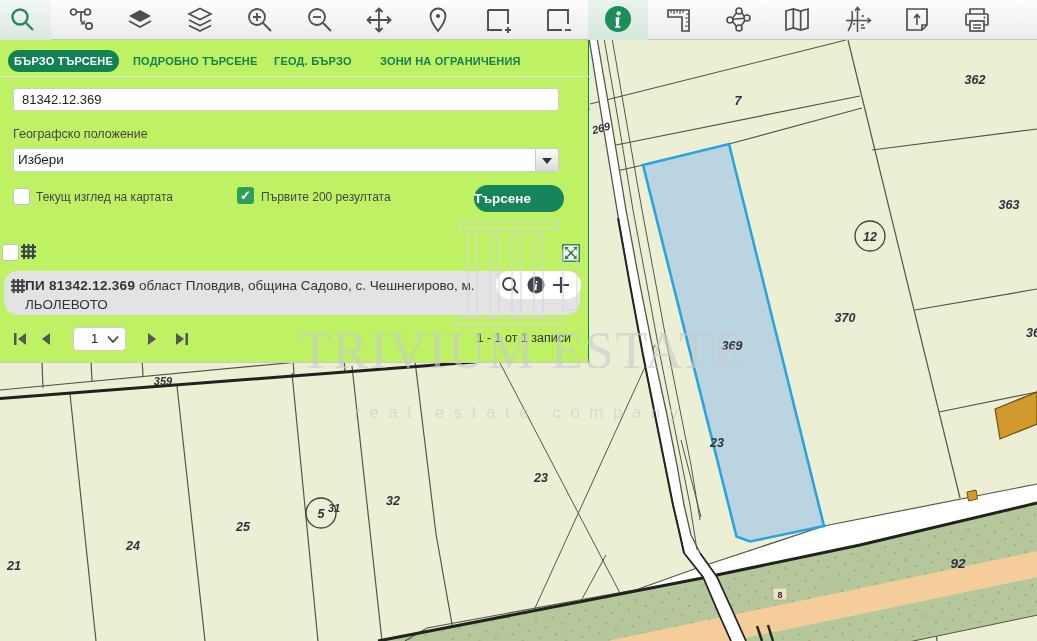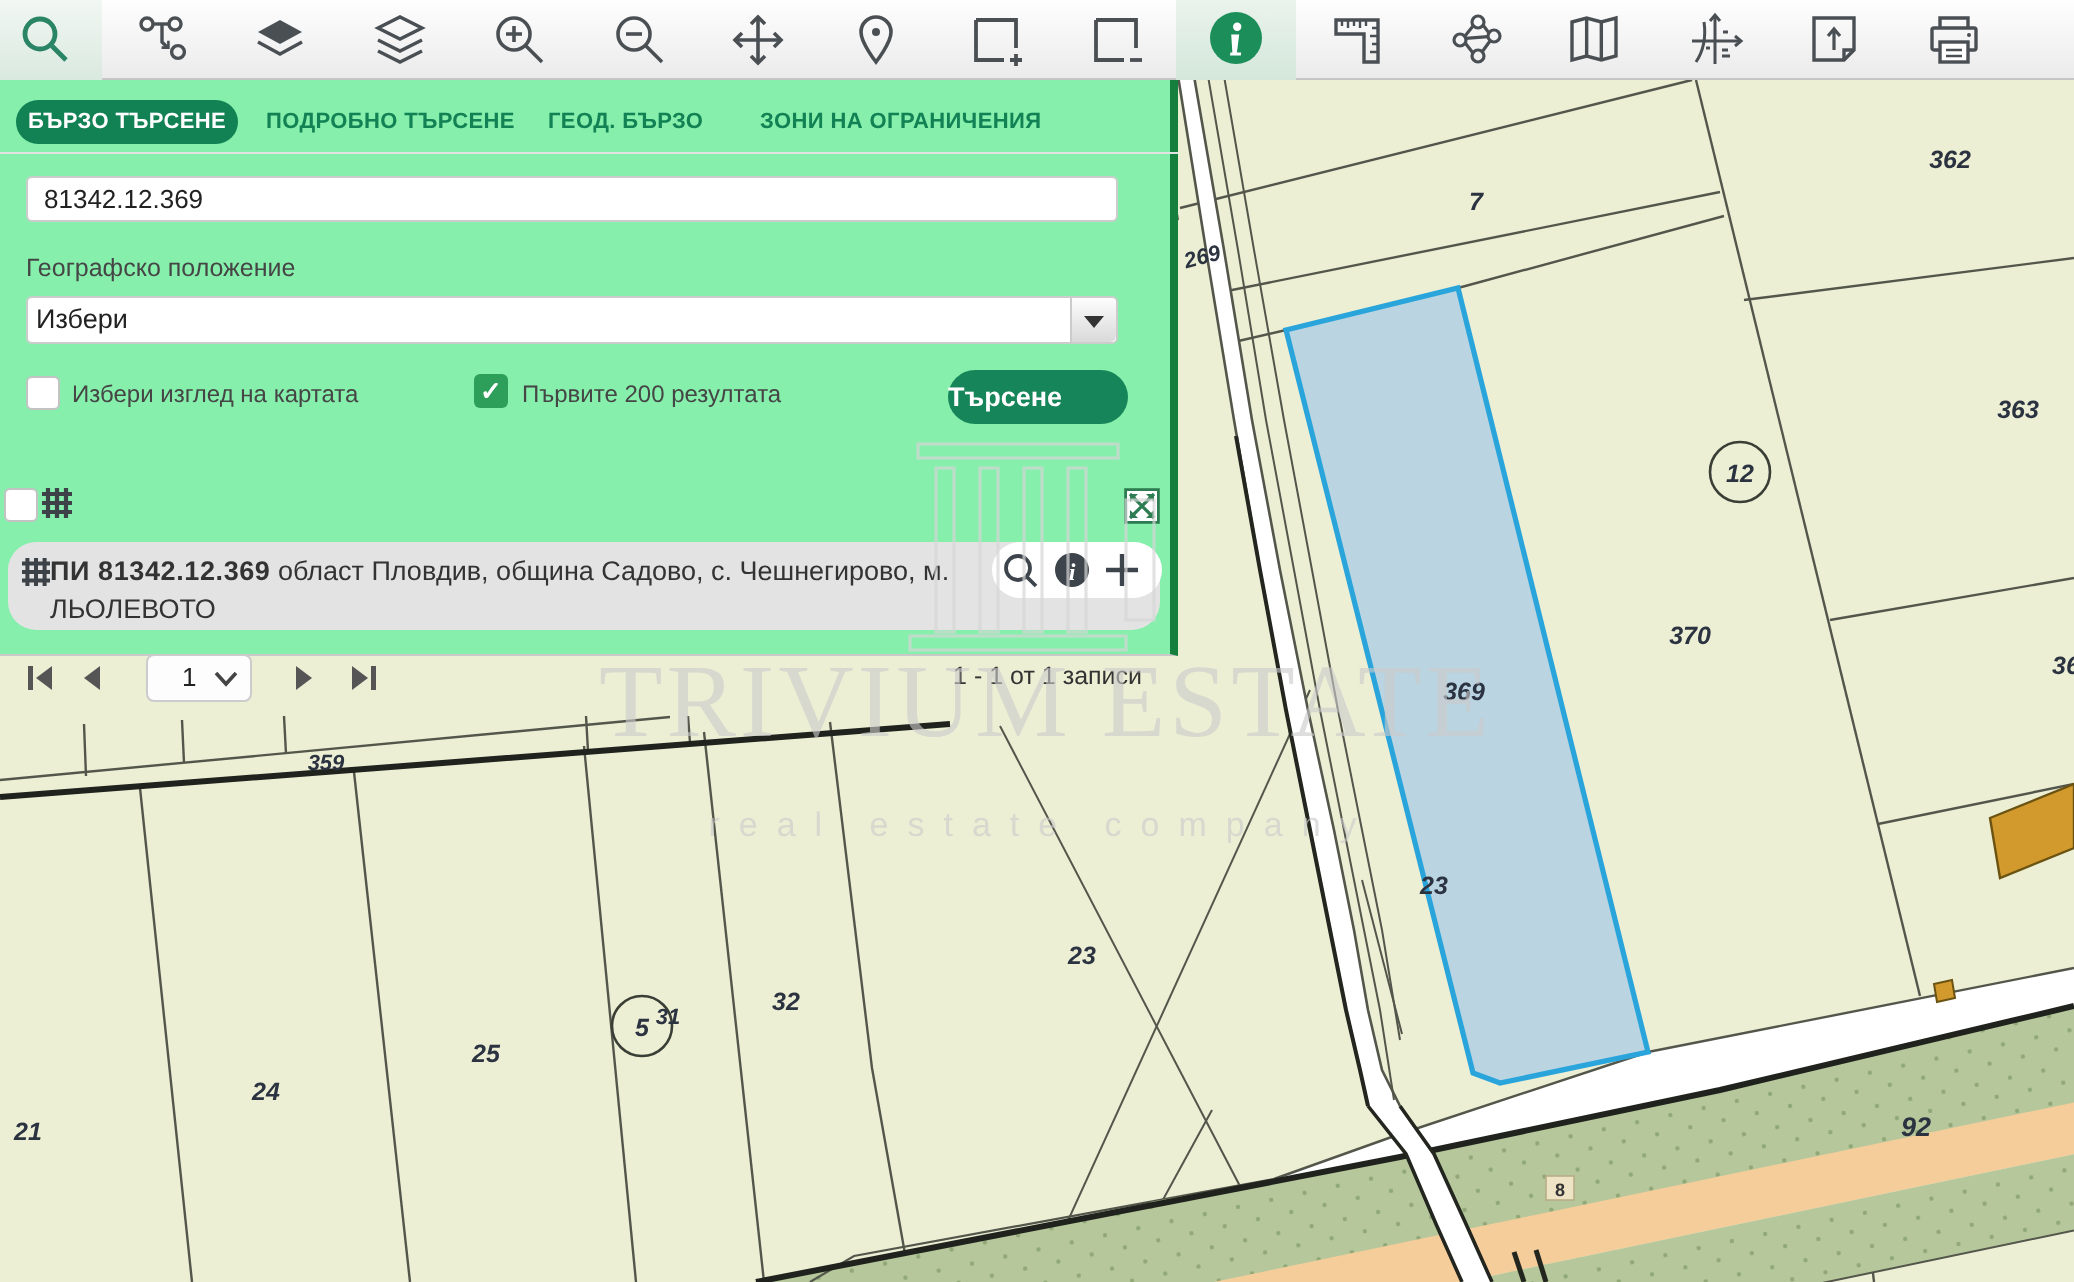--- a/index.html
+++ b/index.html
@@ -1,20 +1,20 @@
 <!DOCTYPE html>
 <html><head>
 <meta charset="utf-8">
 <style>
   html,body{margin:0;padding:0;}
   body{width:1037px;height:641px;overflow:hidden;position:relative;
        font-family:"Liberation Sans",sans-serif;background:#edefd5;}
   #map{position:absolute;left:0;top:0;z-index:0;}
-  #panel{position:absolute;left:0;top:40px;width:589px;height:288px;background:#86efac;z-index:2;
-         border-right:4px solid #15803d;border-bottom:1px solid #c9c9c9;box-sizing:border-box;}
+  #panel{position:absolute;left:0;top:40px;width:589px;height:323px;background:#bef264;z-index:2;
+         border-right:1px solid #15803d;border-bottom:1px solid #c9c9c9;box-sizing:border-box;}
   #toolbar{position:absolute;left:0;top:0;width:1037px;height:40px;z-index:3;
            background:linear-gradient(#fefefe,#ebebec);border-bottom:1px solid #c6c6c6;box-sizing:border-box;}
   .tcell{position:absolute;top:0;width:60px;height:40px;}
   .active1{left:-9px;background:linear-gradient(#f2f7f3,#d9e9df);}
   .active2{left:588px;background:linear-gradient(#eaf3ec,#d4e7db);}
   #wm{position:absolute;left:0;top:0;z-index:5;pointer-events:none;}
   
   .tabtxt{position:absolute;top:15px;white-space:nowrap;font-size:11px;line-height:12px;font-weight:bold;color:#128154;letter-spacing:.2px;}
   #pill{position:absolute;left:8px;top:9.5px;white-space:nowrap;width:111px;height:22px;background:#128154;border-radius:12px;
         color:#fff;font-size:11px;font-weight:bold;text-align:center;line-height:22px;letter-spacing:.2px;}
@@ -147,21 +147,21 @@
 <div id="panel">
   <div id="pill">БЪРЗО ТЪРСЕНЕ</div>
   <div class="tabtxt" style="left:133px;">ПОДРОБНО ТЪРСЕНЕ</div>
   <div class="tabtxt" style="left:274px;">ГЕОД. БЪРЗО</div>
   <div class="tabtxt" style="left:380px;">ЗОНИ НА ОГРАНИЧЕНИЯ</div>
   <div id="tabline"></div>
   <div id="searchbox">81342.12.369</div>
   <div id="geolabel">Географско положение</div>
   <div id="selbox">Избери<span id="selbtn"></span></div>
   <div class="cb" style="left:13px;top:148px;"></div>
-  <div class="cblabel" style="left:36px;top:150px;">Избери изглед на картата</div>
+  <div class="cblabel" style="left:36px;top:150px;">Текущ изглед на картата</div>
   <div class="cbg" style="left:237px;top:147px;">✓</div>
   <div class="cblabel" style="left:261px;top:150px;">Първите 200 резултата</div>
   <div id="btnsearch">Търсене</div>
   <div class="cb" style="left:2px;top:204px;"></div>
   <svg class="gridico" style="position:absolute;left:20px;top:203px;" width="17" height="17">
     <path d="M4,1 L4,16 M8.5,1 L8.5,16 M13,1 L13,16 M1,4 L16,4 M1,8.5 L16,8.5 M1,13 L16,13" stroke="#3c4248" stroke-width="2.1" fill="none"></path>
   </svg>
   <svg id="expico" style="position:absolute;left:562px;top:204px;" width="18" height="18">
     <rect x="0.8" y="0.8" width="16.4" height="16.4" fill="#fff" stroke="#2e7d52" stroke-width="1.4"></rect>
     <path d="M3,3 L15,15 M15,3 L3,15" stroke="#2e7d52" stroke-width="1.6"></path>

